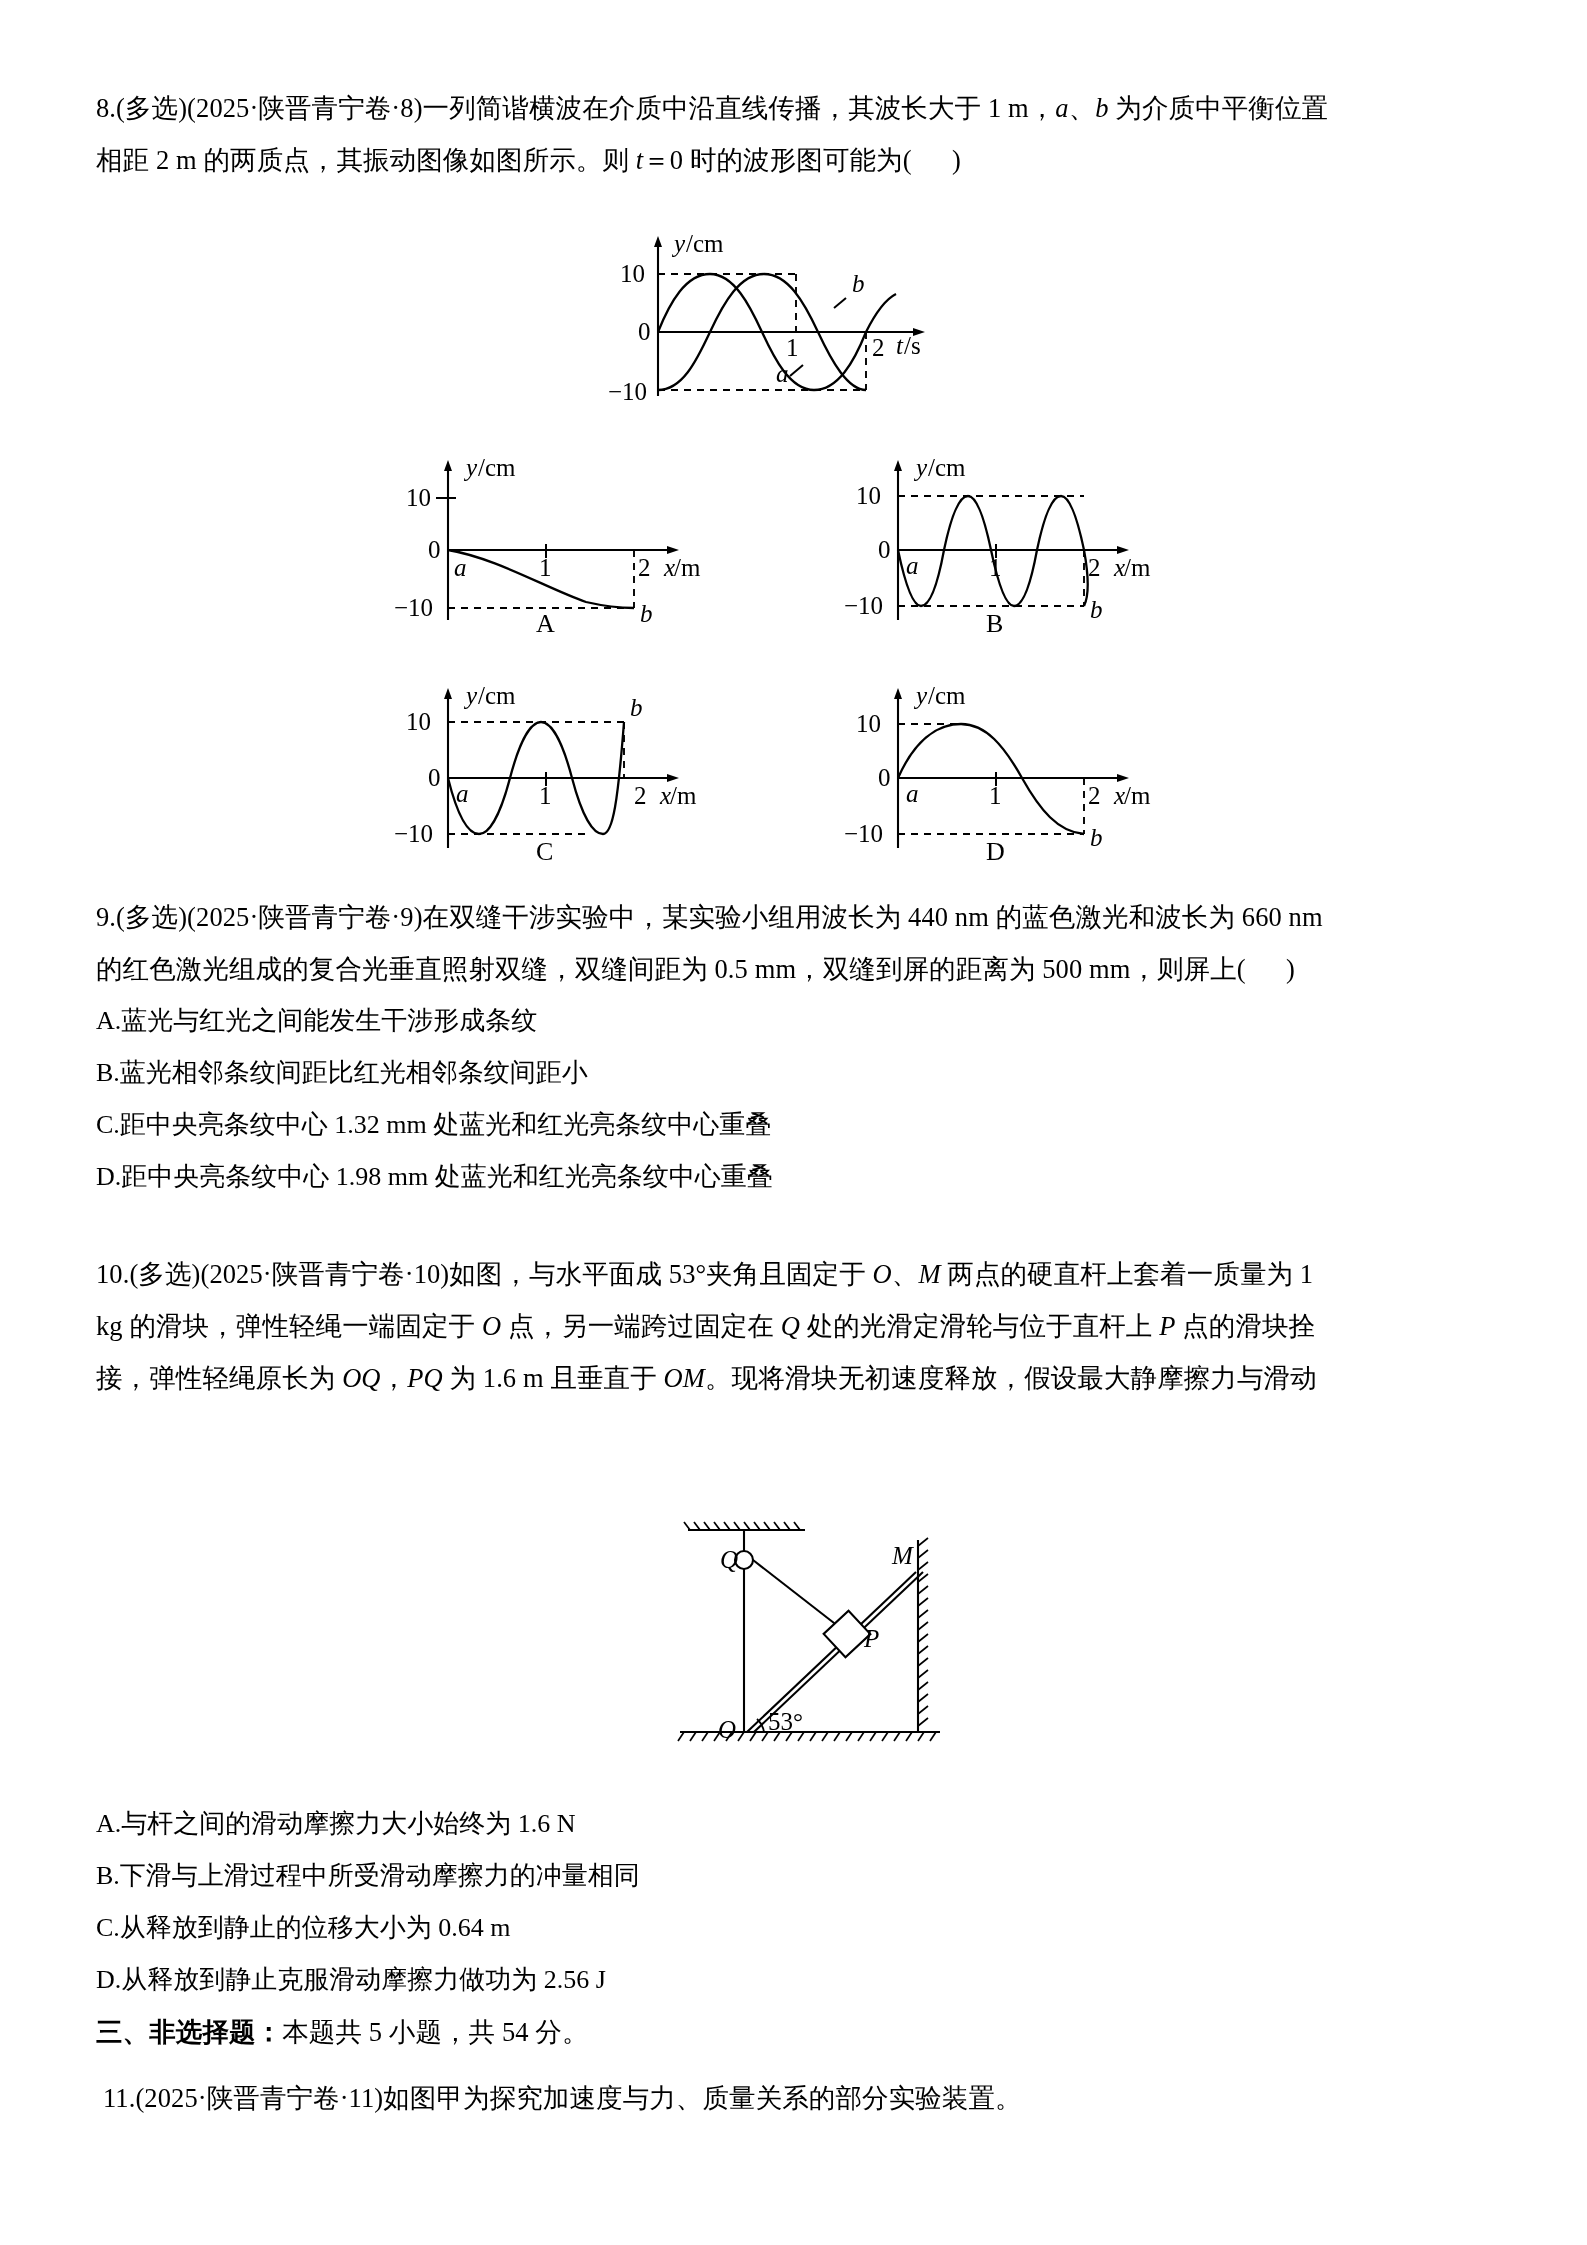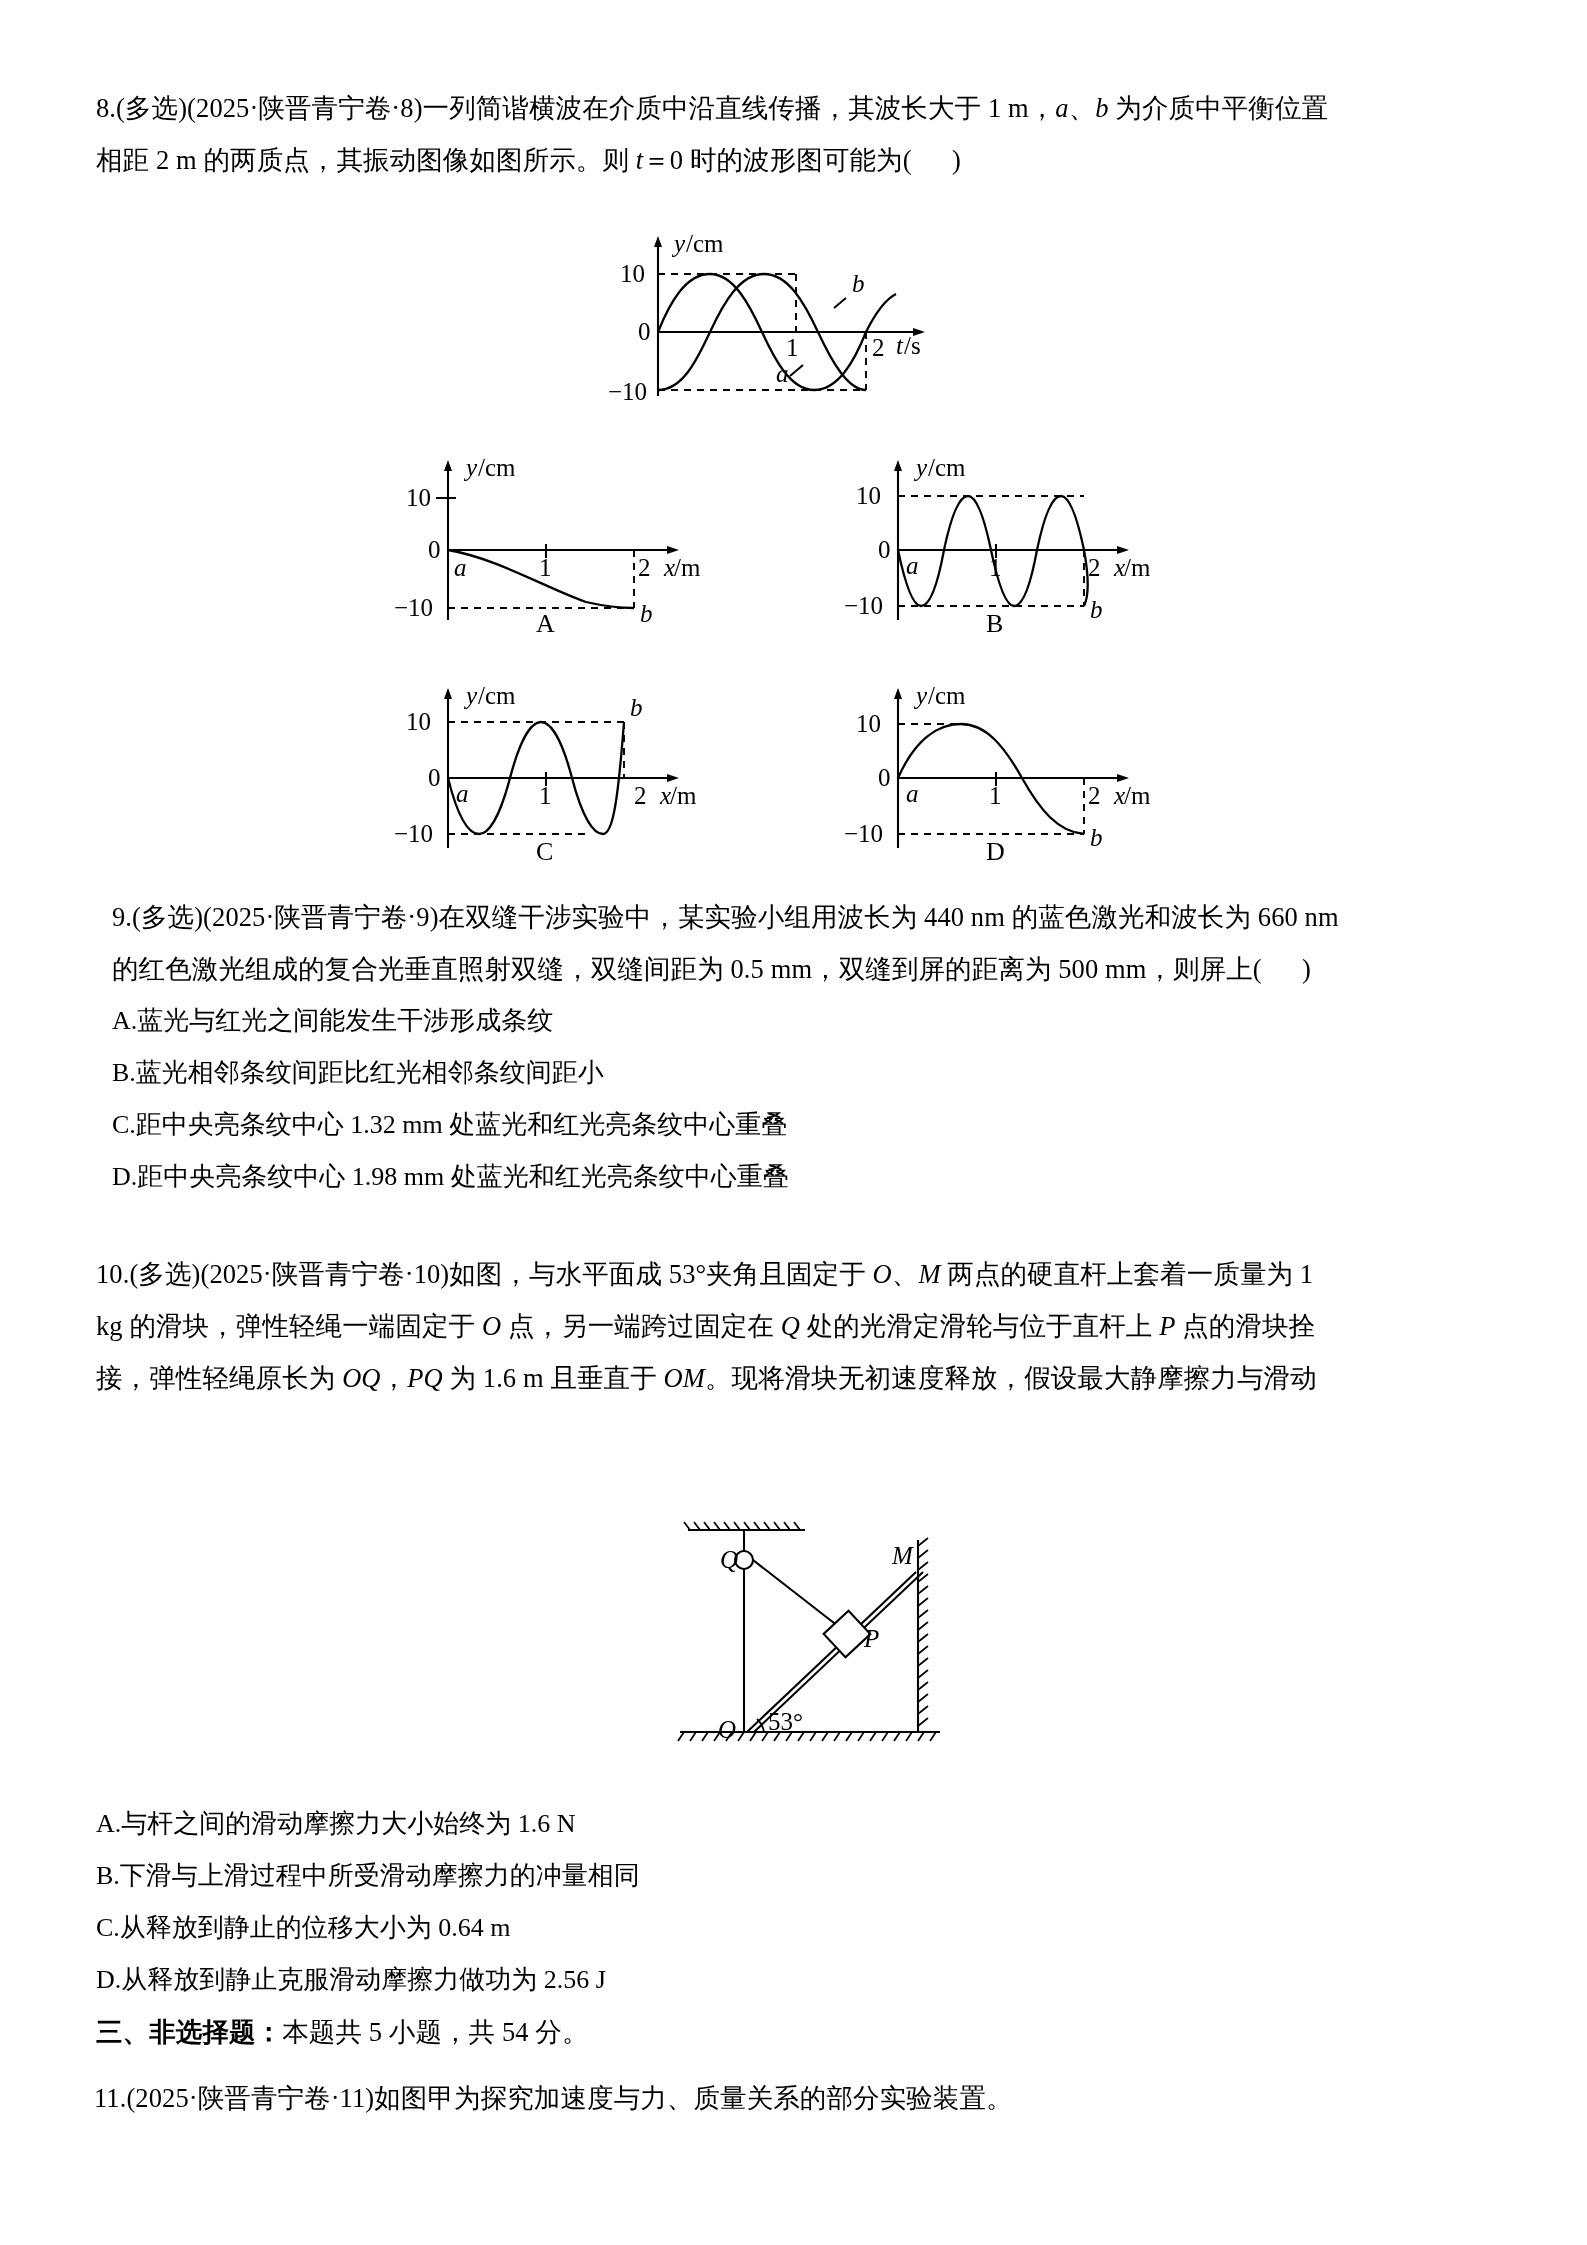--- a/index.html
+++ b/index.html
@@ -201,21 +201,21 @@
         <text class="lbl" x="252" y="128">2</text>
         <text class="lbli" x="278" y="128">x</text>
           <text class="lbl" x="288" y="128">/m</text>
         <text class="lbli" x="70" y="126">a</text>
         <text class="lbli" x="254" y="170">b</text>
         <text class="optlabel" x="150" y="184">D</text>
       </svg>
     </div>
   </div>
 
-  <div style="position:absolute; left:112px; top:891px; width:1400px;">
+  <div style="position:absolute; left:96px; top:891px; width:1400px;">
     <p class="para">9.(多选)(2025·陕晋青宁卷·9)在双缝干涉实验中，某实验小组用波长为&nbsp;440&nbsp;nm&nbsp;的蓝色激光和波长为&nbsp;660&nbsp;nm</p>
     <p class="para">的红色激光组成的复合光垂直照射双缝，双缝间距为&nbsp;0.5&nbsp;mm，双缝到屏的距离为&nbsp;500&nbsp;mm，则屏上(&nbsp;&nbsp;&nbsp;&nbsp;&nbsp;&nbsp;)</p>
     <p class="opt">A.蓝光与红光之间能发生干涉形成条纹</p>
     <p class="opt">B.蓝光相邻条纹间距比红光相邻条纹间距小</p>
     <p class="opt">C.距中央亮条纹中心 1.32 mm 处蓝光和红光亮条纹中心重叠</p>
     <p class="opt">D.距中央亮条纹中心 1.98 mm 处蓝光和红光亮条纹中心重叠</p>
   </div>
 
   <div style="position:absolute; left:96px; top:1248px; width:1400px;">
     <p class="para">10.(多选)(2025·陕晋青宁卷·10)如图，与水平面成&nbsp;53°夹角且固定于&nbsp;<i>O</i>、<i>M</i>&nbsp;两点的硬直杆上套着一质量为&nbsp;1</p>
@@ -317,17 +317,17 @@
     <p class="opt">A.与杆之间的滑动摩擦力大小始终为 1.6 N</p>
     <p class="opt">B.下滑与上滑过程中所受滑动摩擦力的冲量相同</p>
     <p class="opt">C.从释放到静止的位移大小为 0.64 m</p>
     <p class="opt">D.从释放到静止克服滑动摩擦力做功为 2.56 J</p>
   </div>
 
   <div style="position:absolute; left:96px; top:2006px; width:1400px;">
     <p class="para"><span class="bold">三、非选择题：</span><span>本题共 5 小题，共 54 分。</span></p>
   </div>
 
-  <div style="position:absolute; left:94px; top:2072px; width:1400px;">
+  <div style="position:absolute; left:103px; top:2072px; width:1400px;">
     <p class="para">11.(2025·陕晋青宁卷·11)如图甲为探究加速度与力、质量关系的部分实验装置。</p>
   </div>
 
 </div>
 
 </body></html>

